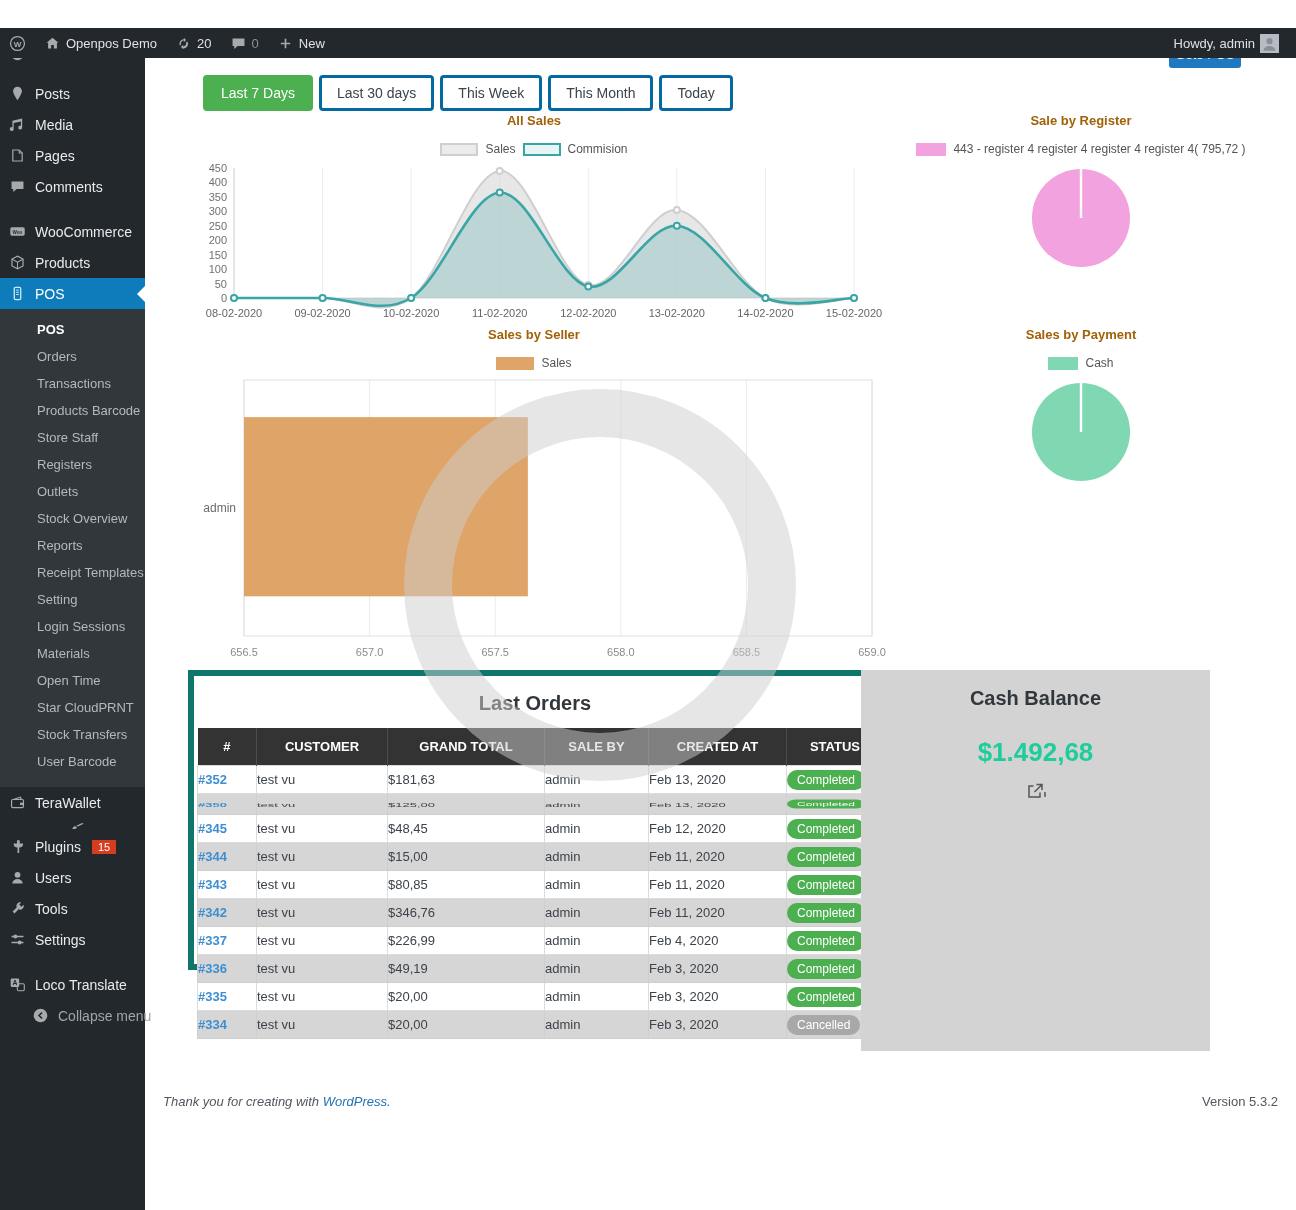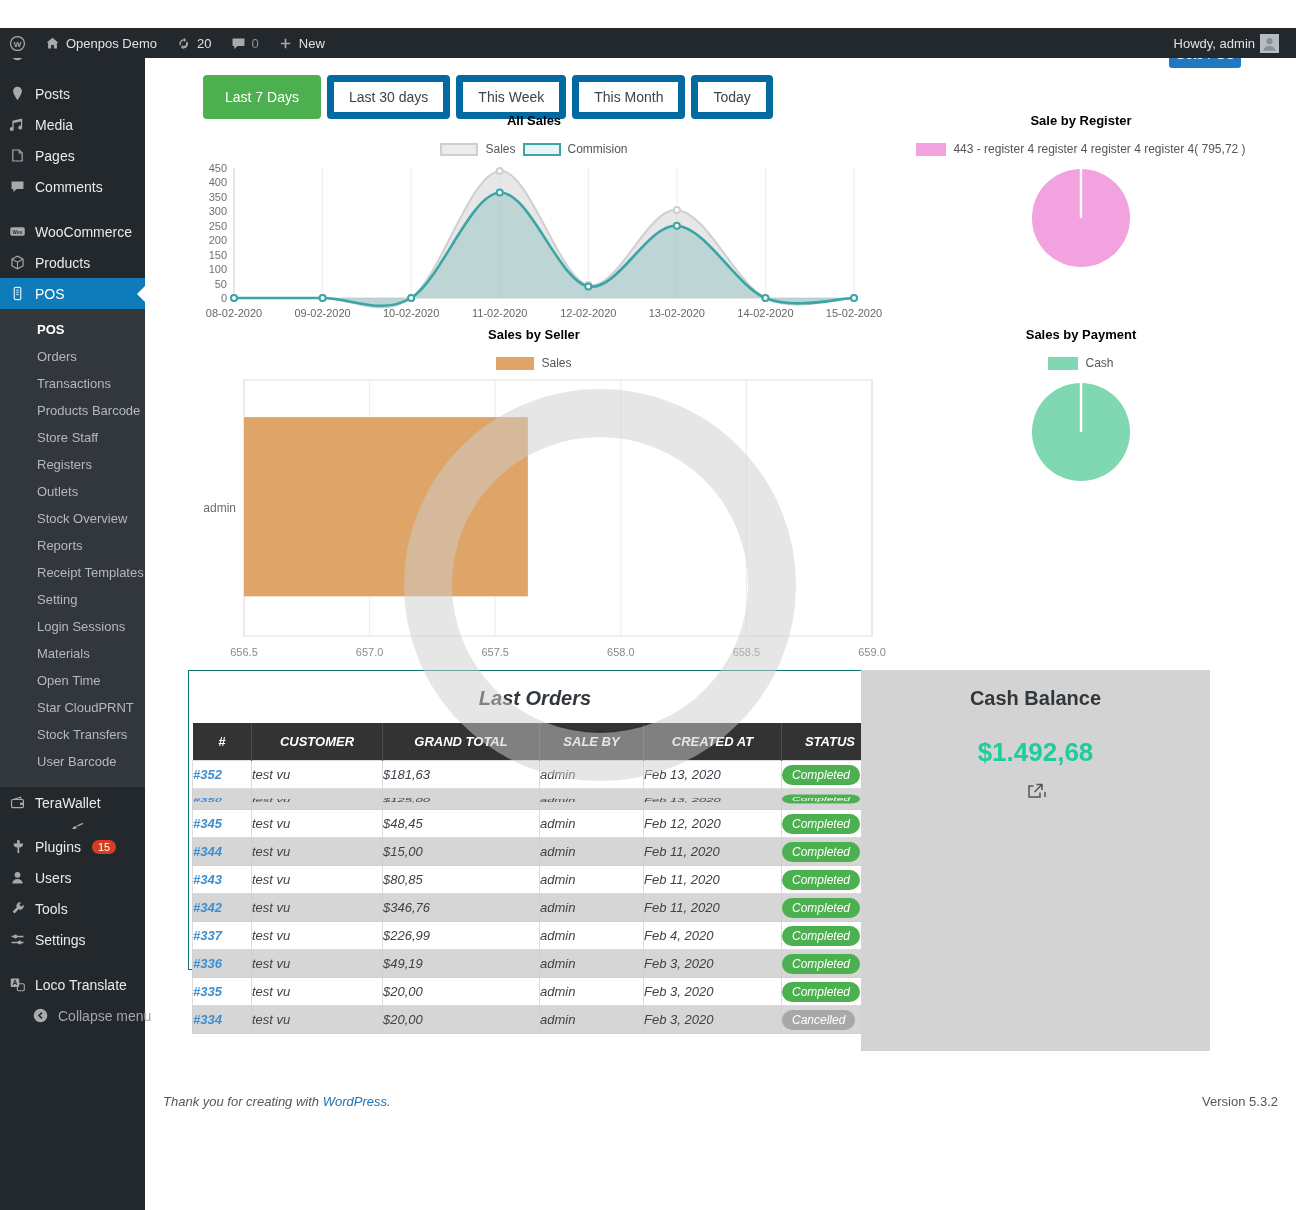--- a/index.html
+++ b/index.html
@@ -27,54 +27,54 @@
   .mi-label{white-space:nowrap;}
   .menu-item.active{background:var(--menu-blue,#0e7cba);color:#fff;}
   .menu-item.active .mi-icon svg{color:#cfeaf8;}
   .menu-item.cut{height:12px;overflow:hidden;}
   .menu-item.cut > *{transform:translateY(-11px);}
   .menu-item.squish{height:13px;overflow:hidden;flex-direction:column;}
   .menu-item.squish > *{transform:scaleY(.5);}
   .menu-item.muted{color:#a0a5aa;padding-left:32px;}
   .arrow{position:absolute;right:0;top:50%;margin-top:-8px;width:0;height:0;
          border:8px solid transparent;border-right-color:#fff;}
-  .mi-badge{background:var(--plugin-badge,#d63d1f);color:#fff;border-radius:7px;
+  .mi-badge{background:var(--plugin-badge,#d63d1f);color:#fff;border-radius:0;
             font-size:11px;padding:1px 6px;margin-left:2px;}
   .sep{height:14px;}
   .top-gap{height:8px;}
   .submenu{background:#32373c;padding:7px 0 12px;}
   .sub-item{padding:6px 0 6px 37px;font-size:13px;color:#b4b9be;cursor:pointer;white-space:nowrap;}
   .sub-item.current{color:#fff;font-weight:bold;}
 
   
   .content{position:absolute;left:145px;top:58px;right:0;bottom:0;background:#fff;}
   .goto-pos{position:absolute;left:1024px;top:-18px;width:72px;height:28px;
             background:var(--goto-blue,#2078c0);color:#fff;border:none;border-radius:3px;
             font-size:13px;display:flex;align-items:center;justify-content:center;
             z-index:5;cursor:pointer;font-family:inherit;}
   .filters{position:absolute;left:58px;top:17px;display:flex;gap:6px;}
-  .filter-btn{font-size:14px;padding:7px 15px;background:#fff;border:7px solid #0369a1;
+  .filter-btn{font-size:14px;padding:7px 15px;background:#fff;border:3px solid #0369a1;
               border-radius:4px;color:#3c434a;cursor:pointer;font-family:inherit;}
   .filter-btn.active{background:var(--green,#4caf50);border-color:var(--green,#4caf50);color:#fff;}
 
   .chart-box{position:absolute;}
-  .chart-box h3{margin:8px 0 0;font-size:13px;font-weight:bold;color:#000000;text-align:center;}
+  .chart-box h3{margin:8px 0 0;font-size:13px;font-weight:bold;color:#a16207;text-align:center;}
   .legend{display:flex;justify-content:center;align-items:center;gap:7px;margin-top:14px;
           font-size:12px;color:#555;}
   .l-swatch{height:13px;display:inline-block;box-sizing:border-box;}
   .plot{display:block;margin-top:4px;overflow:visible;}
   .pie-wrap{display:flex;justify-content:center;margin-top:11px;}
   #allsales{left:43px;top:47px;width:692px;}
   #register{left:756px;top:47px;width:360px;}
   #seller{left:43px;top:261px;width:692px;}
   #payment{left:756px;top:261px;width:360px;}
 
   
   .orders-panel{position:absolute;left:43px;top:612px;width:694px;height:300px;
-                background:#fff;border:1px solid #0f766e;box-sizing:border-box;font-style:italic;}
+                background:#fff;border:6px solid #0f766e;box-sizing:border-box;}
   .orders-panel h2{margin:16px 0 13px;text-align:center;font-size:20px;color:#32373c;}
   table.orders{border-collapse:collapse;margin:0 3px;width:686px;font-size:13px;
                color:#3c434a;table-layout:fixed;}
   table.orders th{background:#333;color:#fff;font-size:13px;font-weight:bold;height:35px;
                   border-right:1px solid #4d4d4d;}
   table.orders td{height:27px;border:1px solid #dcdcdc;padding:0;}
   tr.alt{background:#d6d6d6;}
   tr.alt td{border-color:#cfcfcf;}
   tr.squished td{height:12px;}
   tr.squished .cin{display:inline-block;transform:scaleY(.45);}

